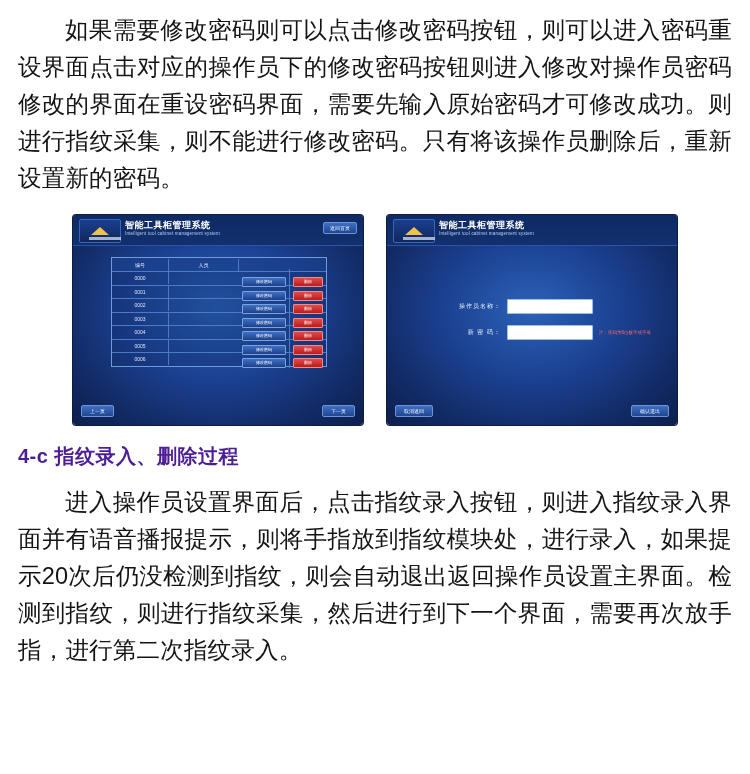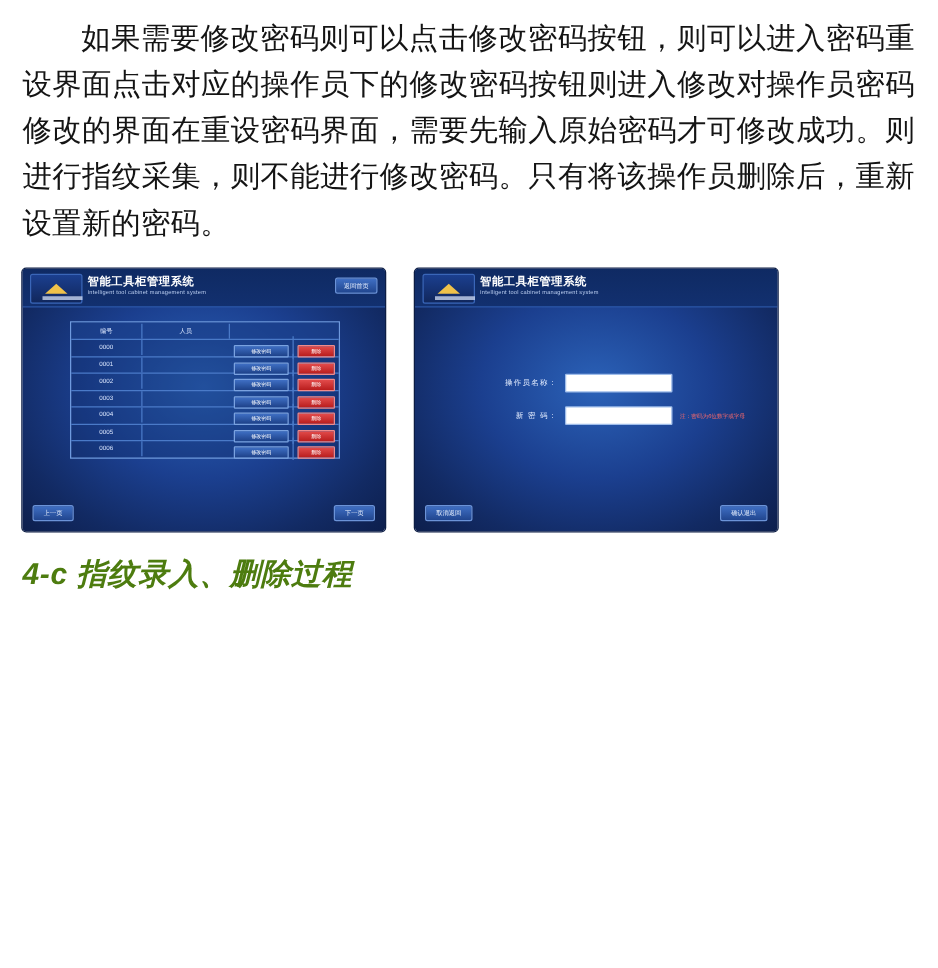--- a/index.html
+++ b/index.html
@@ -28,33 +28,32 @@
     text-align: justify;
     text-justify: inter-ideograph;
     color: #141414;
     margin: 0;
   }
   .para.first {
     padding-top: 12px;
     text-indent: 47px;
   }
   .section-title {
-    font-size: 24px;
+    font-size: 20px;
     font-weight: bold;
-    color: #4d7c0f;
+    color: #4c1d95;
     margin: 0;
     padding: 14px 0 6px 0;
     letter-spacing: 0.5px;
-    font-style: italic;
   }
 
   
   .figures {
     display: flex;
-    justify-content: flex-start;
+    justify-content: center;
     gap: 24px;
     padding: 18px 0 4px 0;
   }
   .shot {
     position: relative;
     width: 290px;
     height: 210px;
     border-radius: 3px;
     overflow: hidden;
     background: radial-gradient(ellipse at 50% 45%, #2b62b8 0%, #1b3f8f 45%, #122a63 78%, #0d1f4d 100%);
@@ -331,14 +330,15 @@
       </div>
 
       <div class="foot-btn foot-left">取消返回</div>
       <div class="foot-btn foot-right">确认退出</div>
     </div>
 
   </div>
 
   <h2 class="section-title">4-c 指纹录入、删除过程</h2>
 
+  <p class="para third">进入操作员设置界面后，点击指纹录入按钮，则进入指纹录入界面并有语音播报提示，则将手指放到指纹模块处，进行录入，如果提示20次后仍没检测到指纹，则会自动退出返回操作员设置主界面。检测到指纹，则进行指纹采集，然后进行到下一个界面，需要再次放手指，进行第二次指纹录入。</p>
 
 </div>
 
 </body></html>

